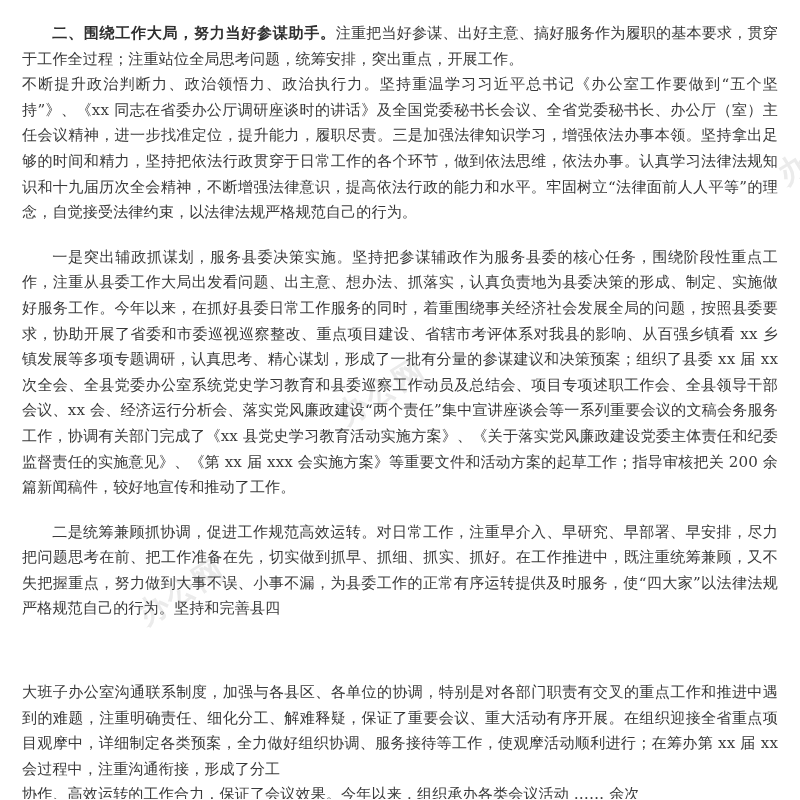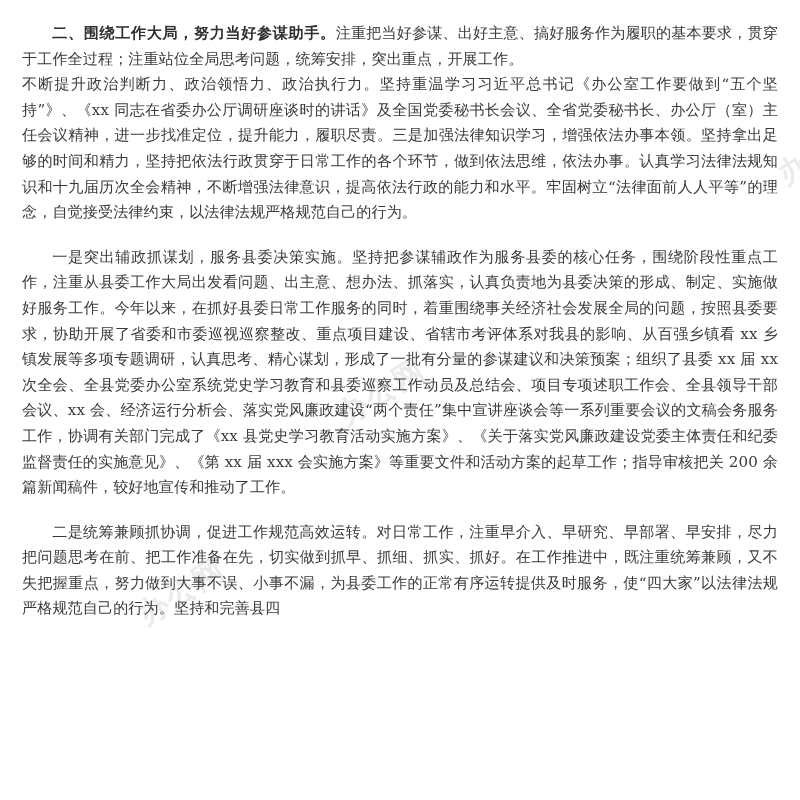--- a/index.html
+++ b/index.html
@@ -95,15 +95,23 @@
 
       <p class="para indent gap-above"><span class="bold-lead">二、围绕工作大局，努力当好参谋助手。</span><span>注重把当好参谋、出好主意、搞好服务作为履职的基本要求，贯穿于工作全过程；注重站位全局思考问题，统筹安排，突出重点，开展工作。</span></p>
 
       <p class="para">不断提升政治判断力、政治领悟力、政治执行力。坚持重温学习习近平总书记《办公室工作要做到“五个坚持”》、《xx 同志在省委办公厅调研座谈时的讲话》及全国党委秘书长会议、全省党委秘书长、办公厅（室）主任会议精神，进一步找准定位，提升能力，履职尽责。三是加强法律知识学习，增强依法办事本领。坚持拿出足够的时间和精力，坚持把依法行政贯穿于日常工作的各个环节，做到依法思维，依法办事。认真学习法律法规知识和十九届历次全会精神，不断增强法律意识，提高依法行政的能力和水平。牢固树立“法律面前人人平等”的理念，自觉接受法律约束，以法律法规严格规范自己的行为。</p>
 
       <p class="para indent gap-above">一是突出辅政抓谋划，服务县委决策实施。坚持把参谋辅政作为服务县委的核心任务，围绕阶段性重点工作，注重从县委工作大局出发看问题、出主意、想办法、抓落实，认真负责地为县委决策的形成、制定、实施做好服务工作。今年以来，在抓好县委日常工作服务的同时，着重围绕事关经济社会发展全局的问题，按照县委要求，协助开展了省委和市委巡视巡察整改、重点项目建设、省辖市考评体系对我县的影响、从百强乡镇看 xx 乡镇发展等多项专题调研，认真思考、精心谋划，形成了一批有分量的参谋建议和决策预案；组织了县委 xx 届 xx 次全会、全县党委办公室系统党史学习教育和县委巡察工作动员及总结会、项目专项述职工作会、全县领导干部会议、xx 会、经济运行分析会、落实党风廉政建设“两个责任”集中宣讲座谈会等一系列重要会议的文稿会务服务工作，协调有关部门完成了《xx 县党史学习教育活动实施方案》、《关于落实党风廉政建设党委主体责任和纪委监督责任的实施意见》、《第 xx 届 xxx 会实施方案》等重要文件和活动方案的起草工作；指导审核把关 200 余篇新闻稿件，较好地宣传和推动了工作。</p>
 
       <p class="para indent gap-above">二是统筹兼顾抓协调，促进工作规范高效运转。对日常工作，注重早介入、早研究、早部署、早安排，尽力把问题思考在前、把工作准备在先，切实做到抓早、抓细、抓实、抓好。在工作推进中，既注重统筹兼顾，又不失把握重点，努力做到大事不误、小事不漏，为县委工作的正常有序运转提供及时服务，使“四大家”以法律法规严格规范自己的行为。坚持和完善县四</p>
     </div>
 
+    <div class="sheet sheet-b">
+
+      <p class="para">大班子办公室沟通联系制度，加强与各县区、各单位的协调，特别是对各部门职责有交叉的重点工作和推进中遇到的难题，注重明确责任、细化分工、解难释疑，保证了重要会议、重大活动有序开展。在组织迎接全省重点项目观摩中，详细制定各类预案，全力做好组织协调、服务接待等工作，使观摩活动顺利进行；在筹办第 xx 届 xx 会过程中，注重沟通衔接，形成了分工</p>
+
+      <div class="clip-last">
+        <p class="para">协作、高效运转的工作合力，保证了会议效果。今年以来，组织承办各类会议活动 …… 余次</p>
+      </div>
+    </div>
 
   </div>
 </div>
 
 </body></html>

